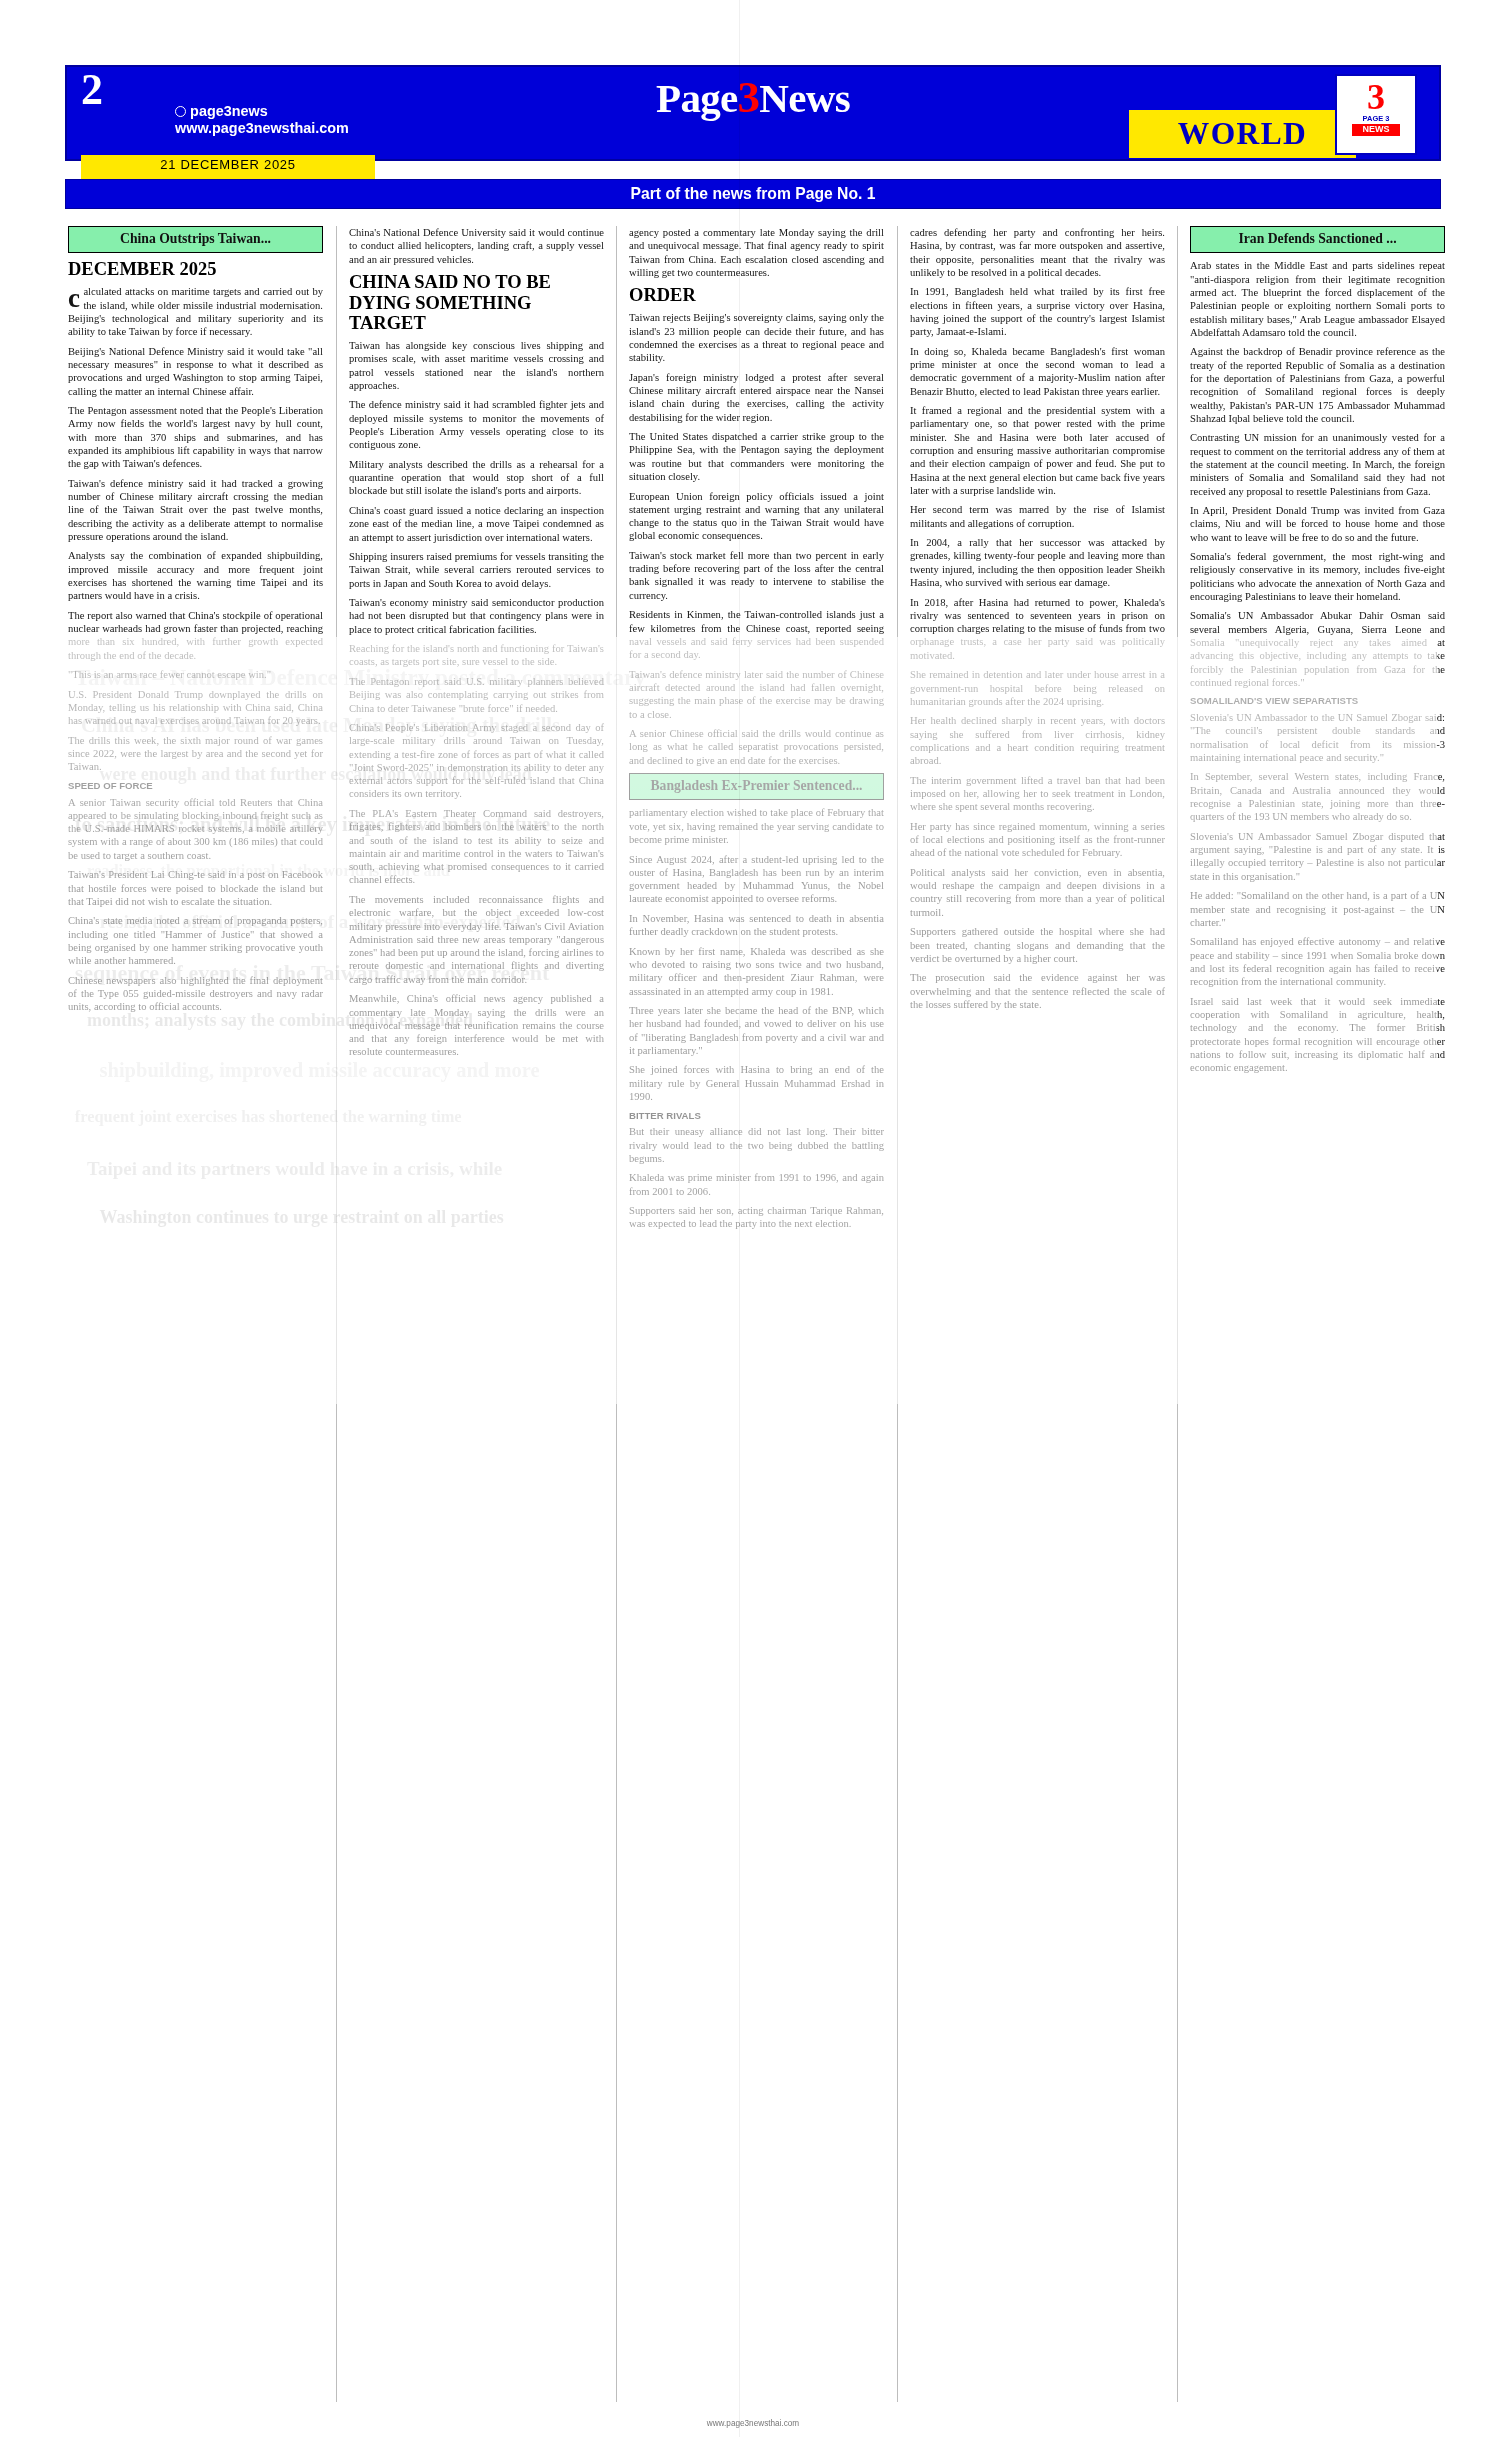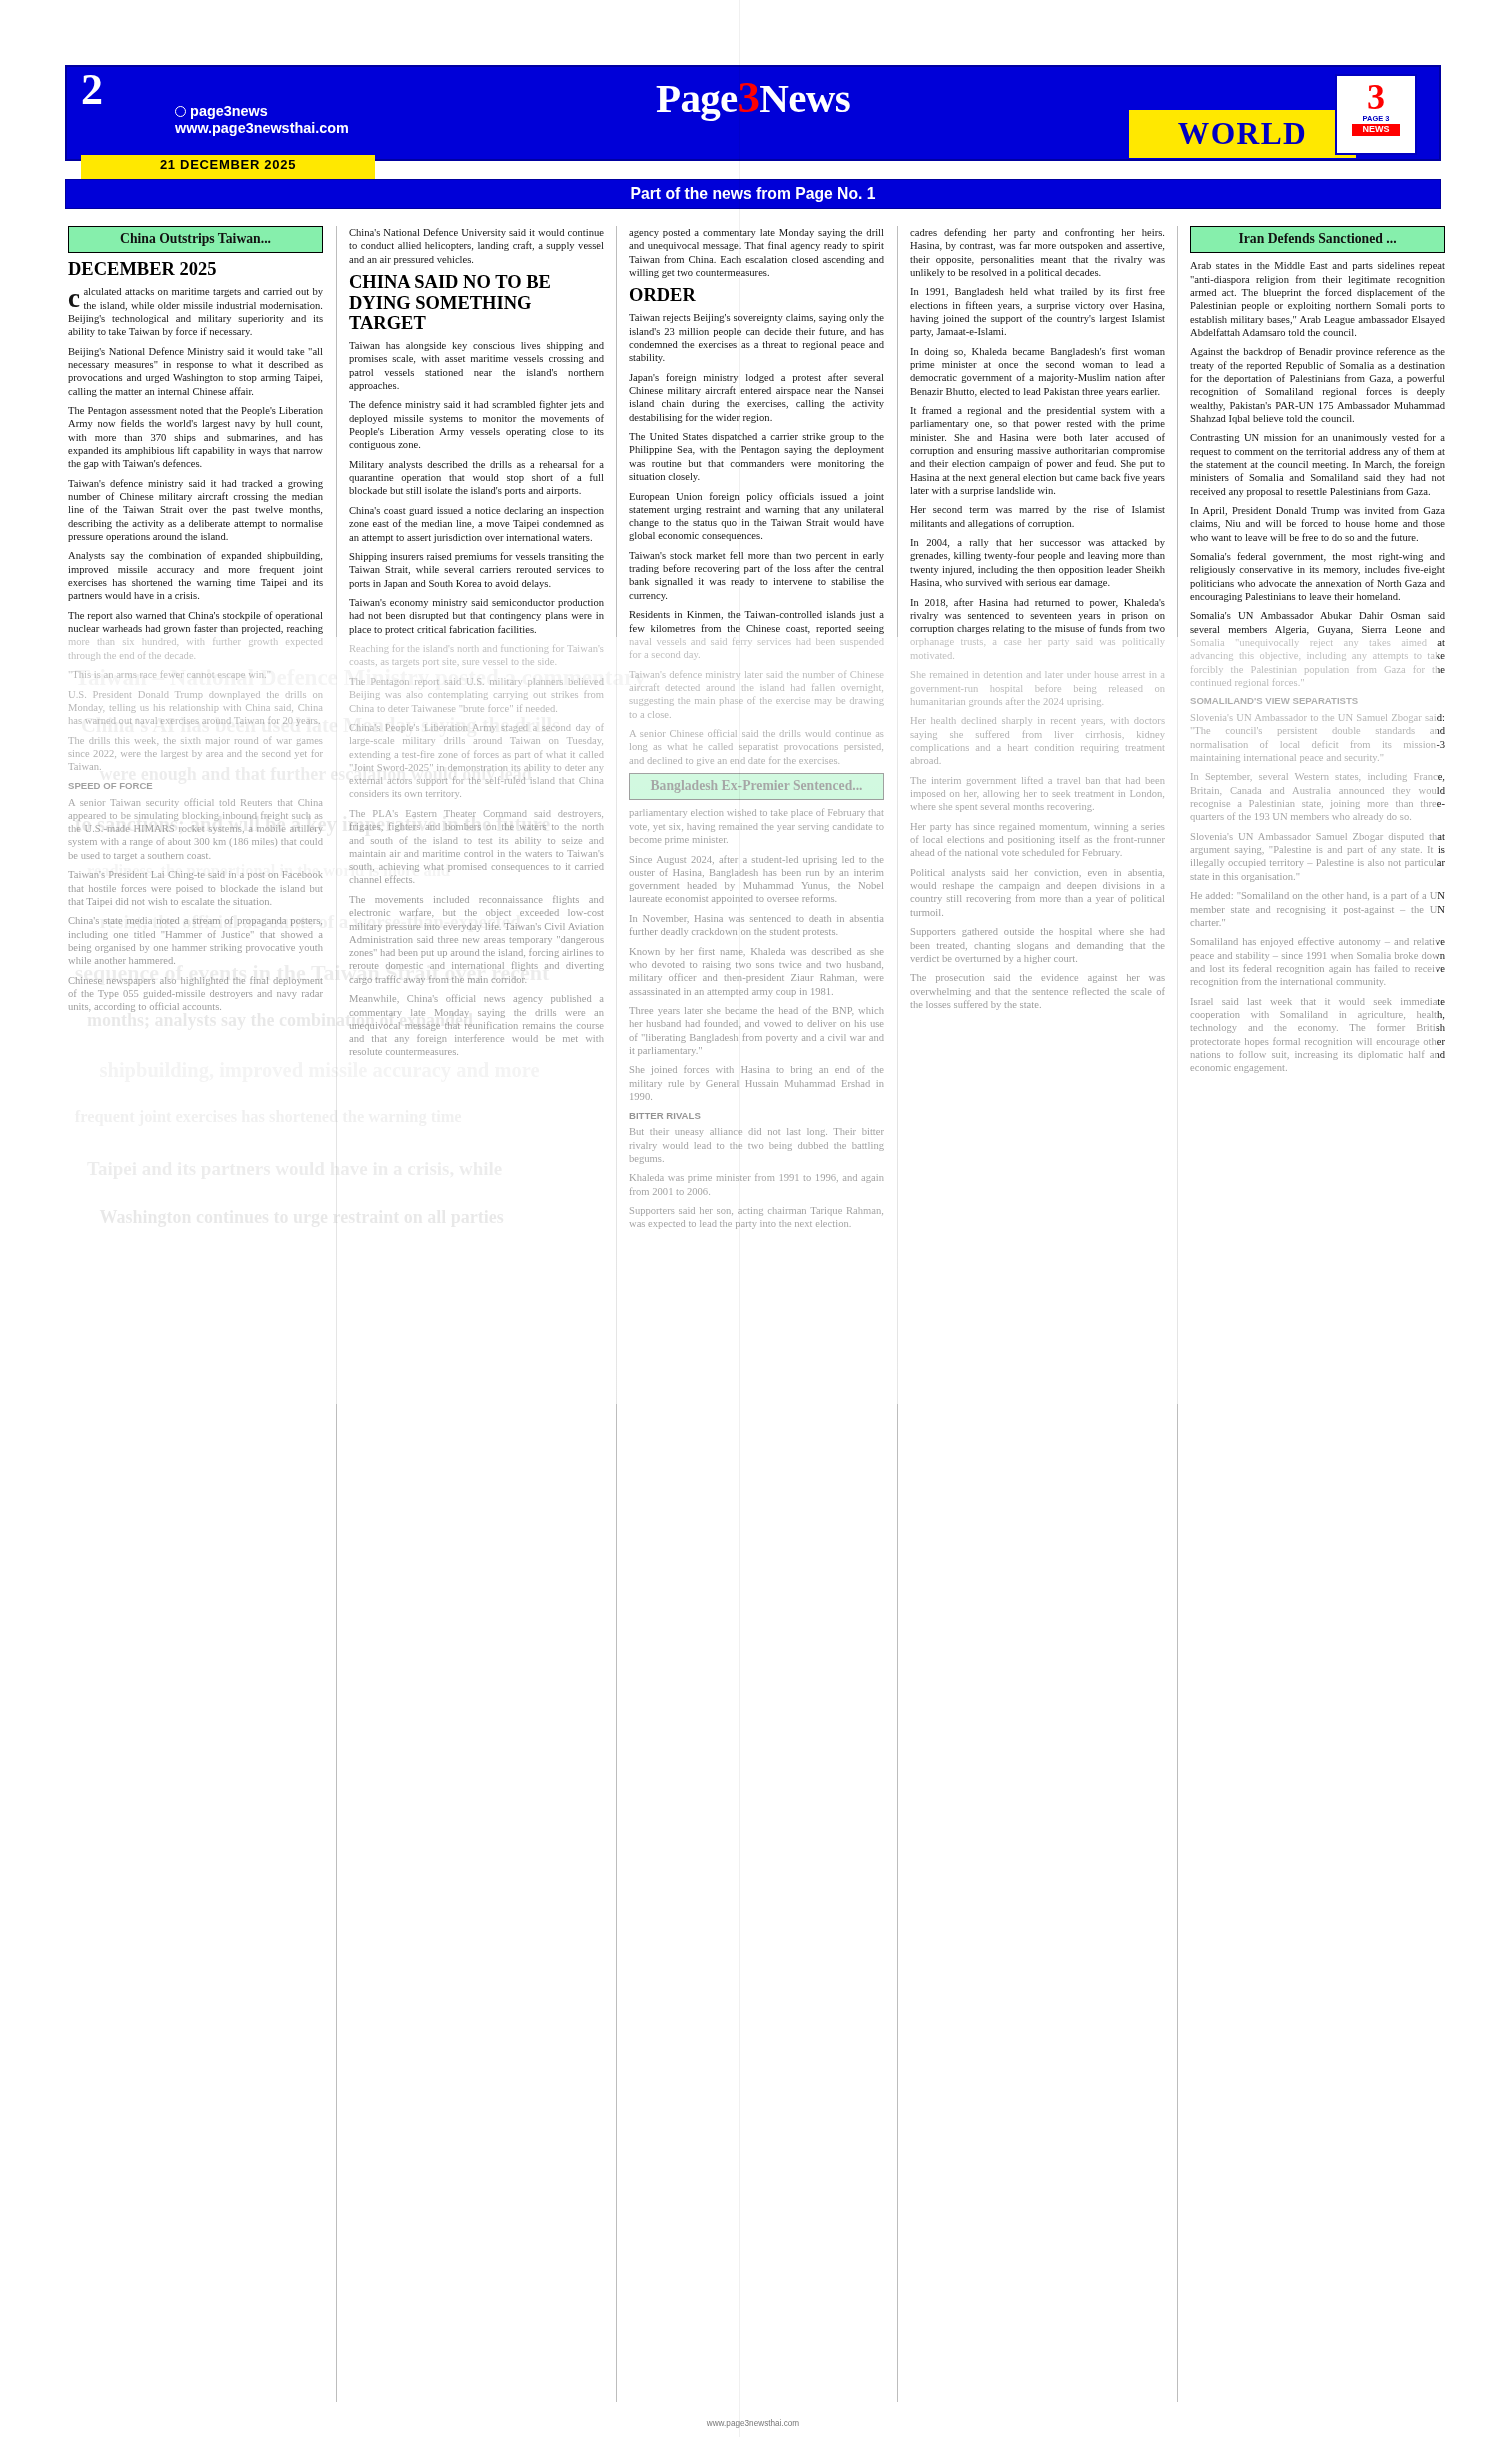--- a/index.html
+++ b/index.html
@@ -83,21 +83,21 @@
   }
   .date-bar {
     position: absolute;
     left: 81px;
     top: 155px;
     width: 294px;
     height: 32px;
     background: #ffe800;
     color: #000;
     font-family: "Liberation Sans", sans-serif;
-    font-weight: bold;
+    font-weight: normal;
     font-size: 13px;
     line-height: 20.5px;
     text-align: center;
     letter-spacing: 0.7px;
   }
   .world-tag {
     position: absolute;
     left: 1129px;
     top: 110px;
     width: 227px;

